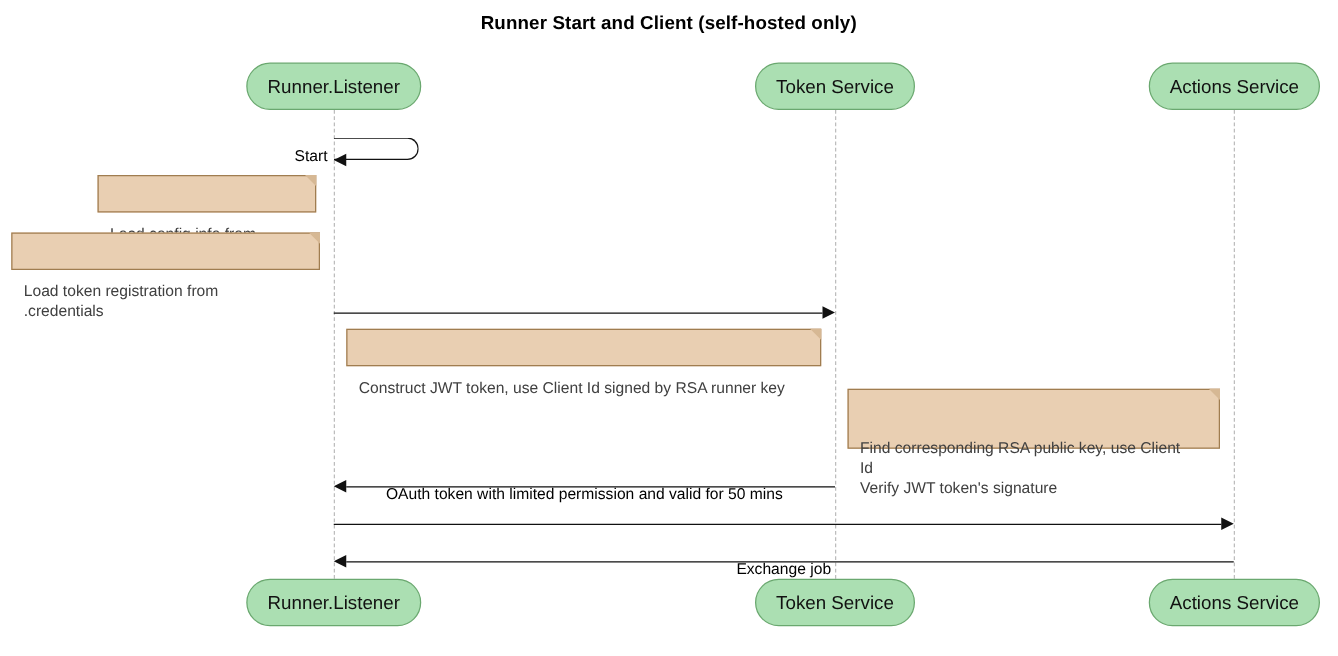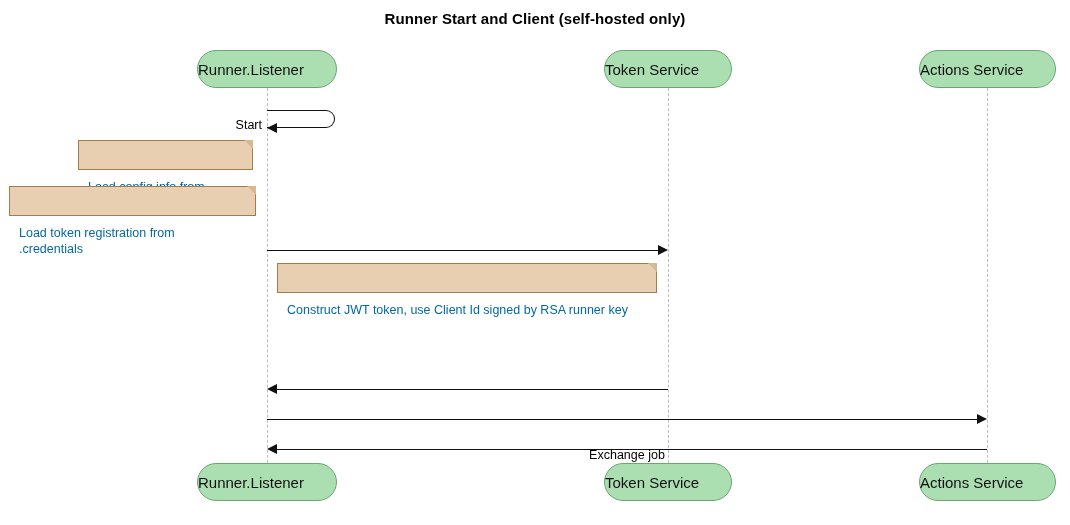--- a/index.html
+++ b/index.html
@@ -38,30 +38,31 @@
   .participant {
     position: absolute;
     height: 38px;
     border: 1px solid #6aa86f;
     border-radius: 19px;
     background: #abdfb2;
     color: #111111;
     font-size: 15px;
     display: flex;
     align-items: center;
+    justify-content: center;
     box-sizing: border-box;
     white-space: nowrap;
   }
   .note {
     position: absolute;
     background: #e9cfb2;
     border: 1px solid #a07d50;
     box-sizing: border-box;
     font-size: 12.5px;
-    color: #0369a1;
+    color: #404040;
     padding: 6px 27px 6px 9px;
     line-height: 16px;
     white-space: pre-line;
   }
   .note .fold {
     position: absolute;
     top: -1px;
     right: -1px;
     width: 0;
     height: 0;
@@ -140,21 +141,27 @@
   </div>
 
   <div class="msg-line" style="left:267px; top:250px; width:391px;"></div>
   <div class="arrowhead right" style="left:658px; top:245px;"></div>
 
   <div class="note" style="left:277px; top:263px; width:380px; height:30px;">
     <span class="fold"></span>
     <span>Construct JWT token, use Client Id signed by RSA runner key</span>
   </div>
 
+  <div class="note" style="left:678px; top:311px; width:298px; height:48px;">
+    <span class="fold"></span>
+    <span>Find corresponding RSA public key, use Client Id
+Verify JWT token's signature</span>
+  </div>
 
+  <div class="msg-label" style="left:267px; top:373px; width:401px;">OAuth token with limited permission and valid for 50 mins</div>
   <div class="msg-line" style="left:277px; top:389px; width:391px;"></div>
   <div class="arrowhead left" style="left:267px; top:384px;"></div>
 
   <div class="msg-line" style="left:267px; top:419px; width:710px;"></div>
   <div class="arrowhead right" style="left:977px; top:414px;"></div>
 
   <div class="msg-label" style="left:267px; top:433px; width:720px;">Exchange job</div>
   <div class="msg-line" style="left:277px; top:449px; width:710px;"></div>
   <div class="arrowhead left" style="left:267px; top:444px;"></div>
 

